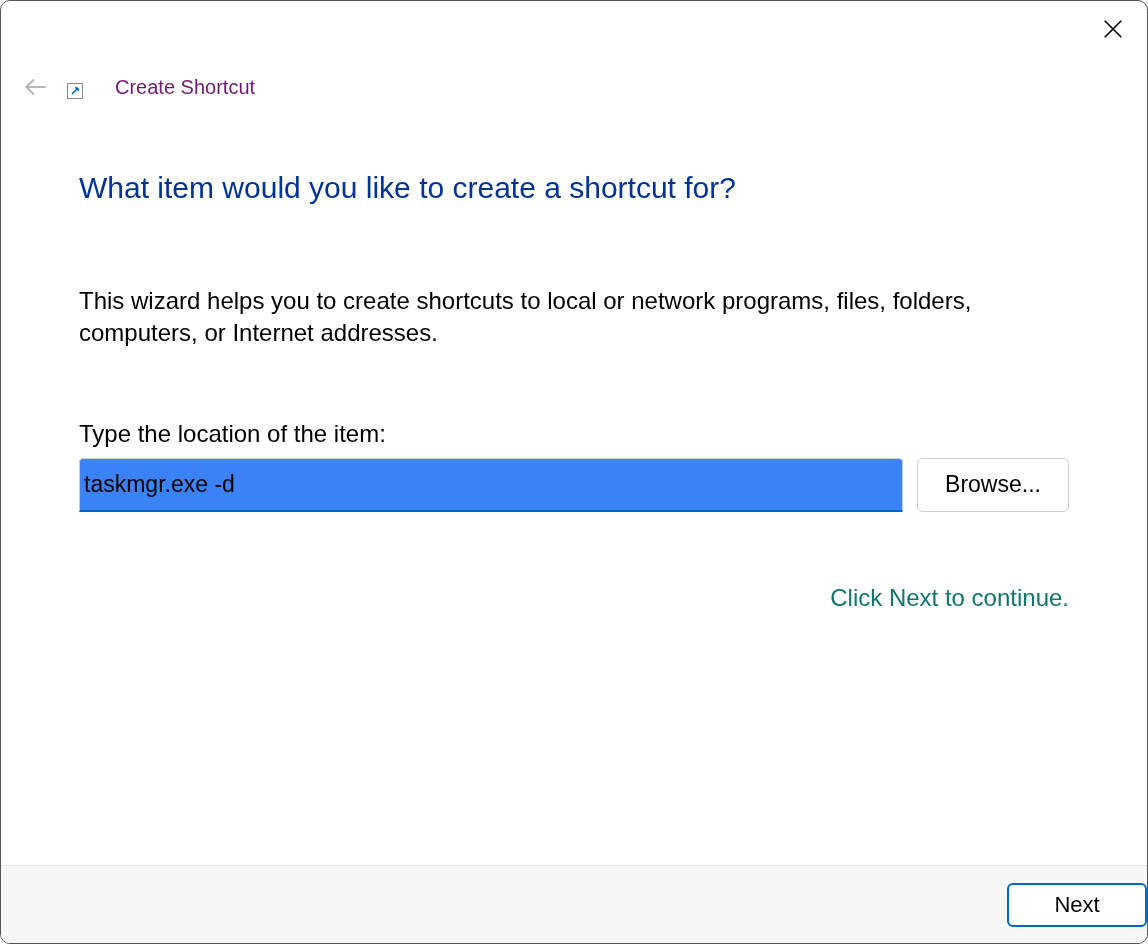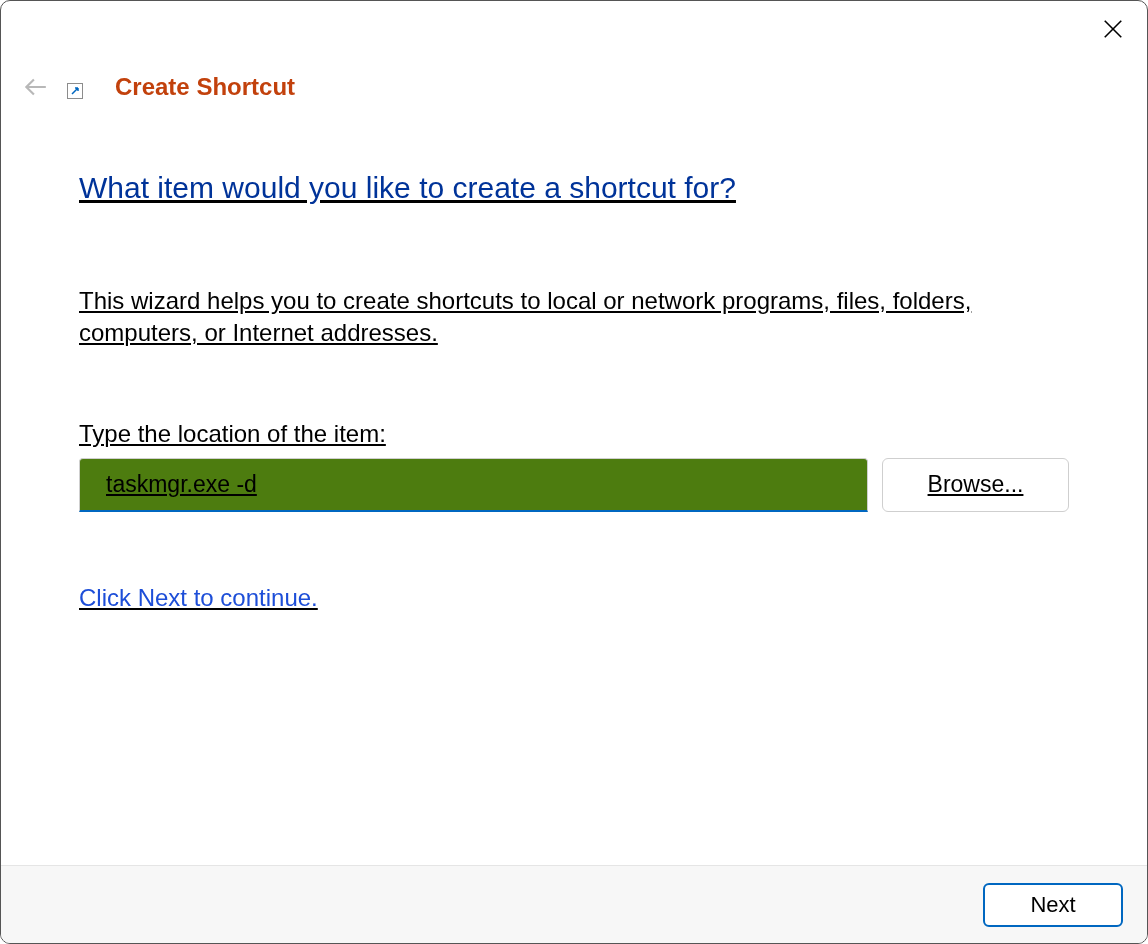--- a/index.html
+++ b/index.html
@@ -73,31 +73,30 @@
       background: #ffffff;
       display: flex;
       align-items: center;
       justify-content: center;
     }
     .shortcut-overlay svg {
       width: 10px;
       height: 10px;
     }
     .title-text {
-      font-size: 24px;
-      color: #c2410c;
-      font-weight: 700;
+      font-size: 20px;
+      color: #701a75;
+      font-weight: 400;
       margin-left: 6px;
     }
     .content {
       position: absolute;
       top: 170px;
       left: 78px;
       right: 78px;
-      text-decoration: underline;
     }
     .heading {
       font-size: 30px;
       color: #003399;
       font-weight: 400;
       margin-bottom: 80px;
     }
     .description {
       font-size: 24px;
       color: #000000;
@@ -115,54 +114,54 @@
       display: flex;
       gap: 14px;
       align-items: stretch;
       margin-bottom: 72px;
     }
     .location-input {
       flex: 1;
       height: 54px;
       font-size: 23px;
       font-family: inherit;
-      padding: 0 26px;
+      padding: 0 4px;
       border: 1px solid #cfcfcf;
       border-bottom: 2px solid #0067c0;
       border-radius: 4px 4px 0 0;
       outline: none;
-      background: #4d7c0f;
+      background: #3b82f6;
     }
     .browse-btn {
-      width: 187px;
+      width: 152px;
       height: 54px;
       font-size: 23px;
       font-family: inherit;
       background: #ffffff;
       border: 1px solid #cfcfcf;
       border-radius: 6px;
       cursor: pointer;
       color: #000;
     }
     .hint {
       font-size: 24px;
-      color: #1d4ed8;
+      color: #0f766e;
+      text-align: right;
     }
     .footer {
       position: absolute;
       bottom: 0;
       left: 0;
       right: 0;
       height: 78px;
       background: #f7f7f7;
       border-top: 1px solid #e5e5e5;
       display: flex;
       align-items: center;
       justify-content: flex-end;
-      padding-right: 24px;
       gap: 14px;
     }
     .footer-btn {
       width: 140px;
       height: 44px;
       font-size: 22px;
       font-family: inherit;
       background: #ffffff;
       border: 1px solid #cfcfcf;
       border-radius: 6px;

